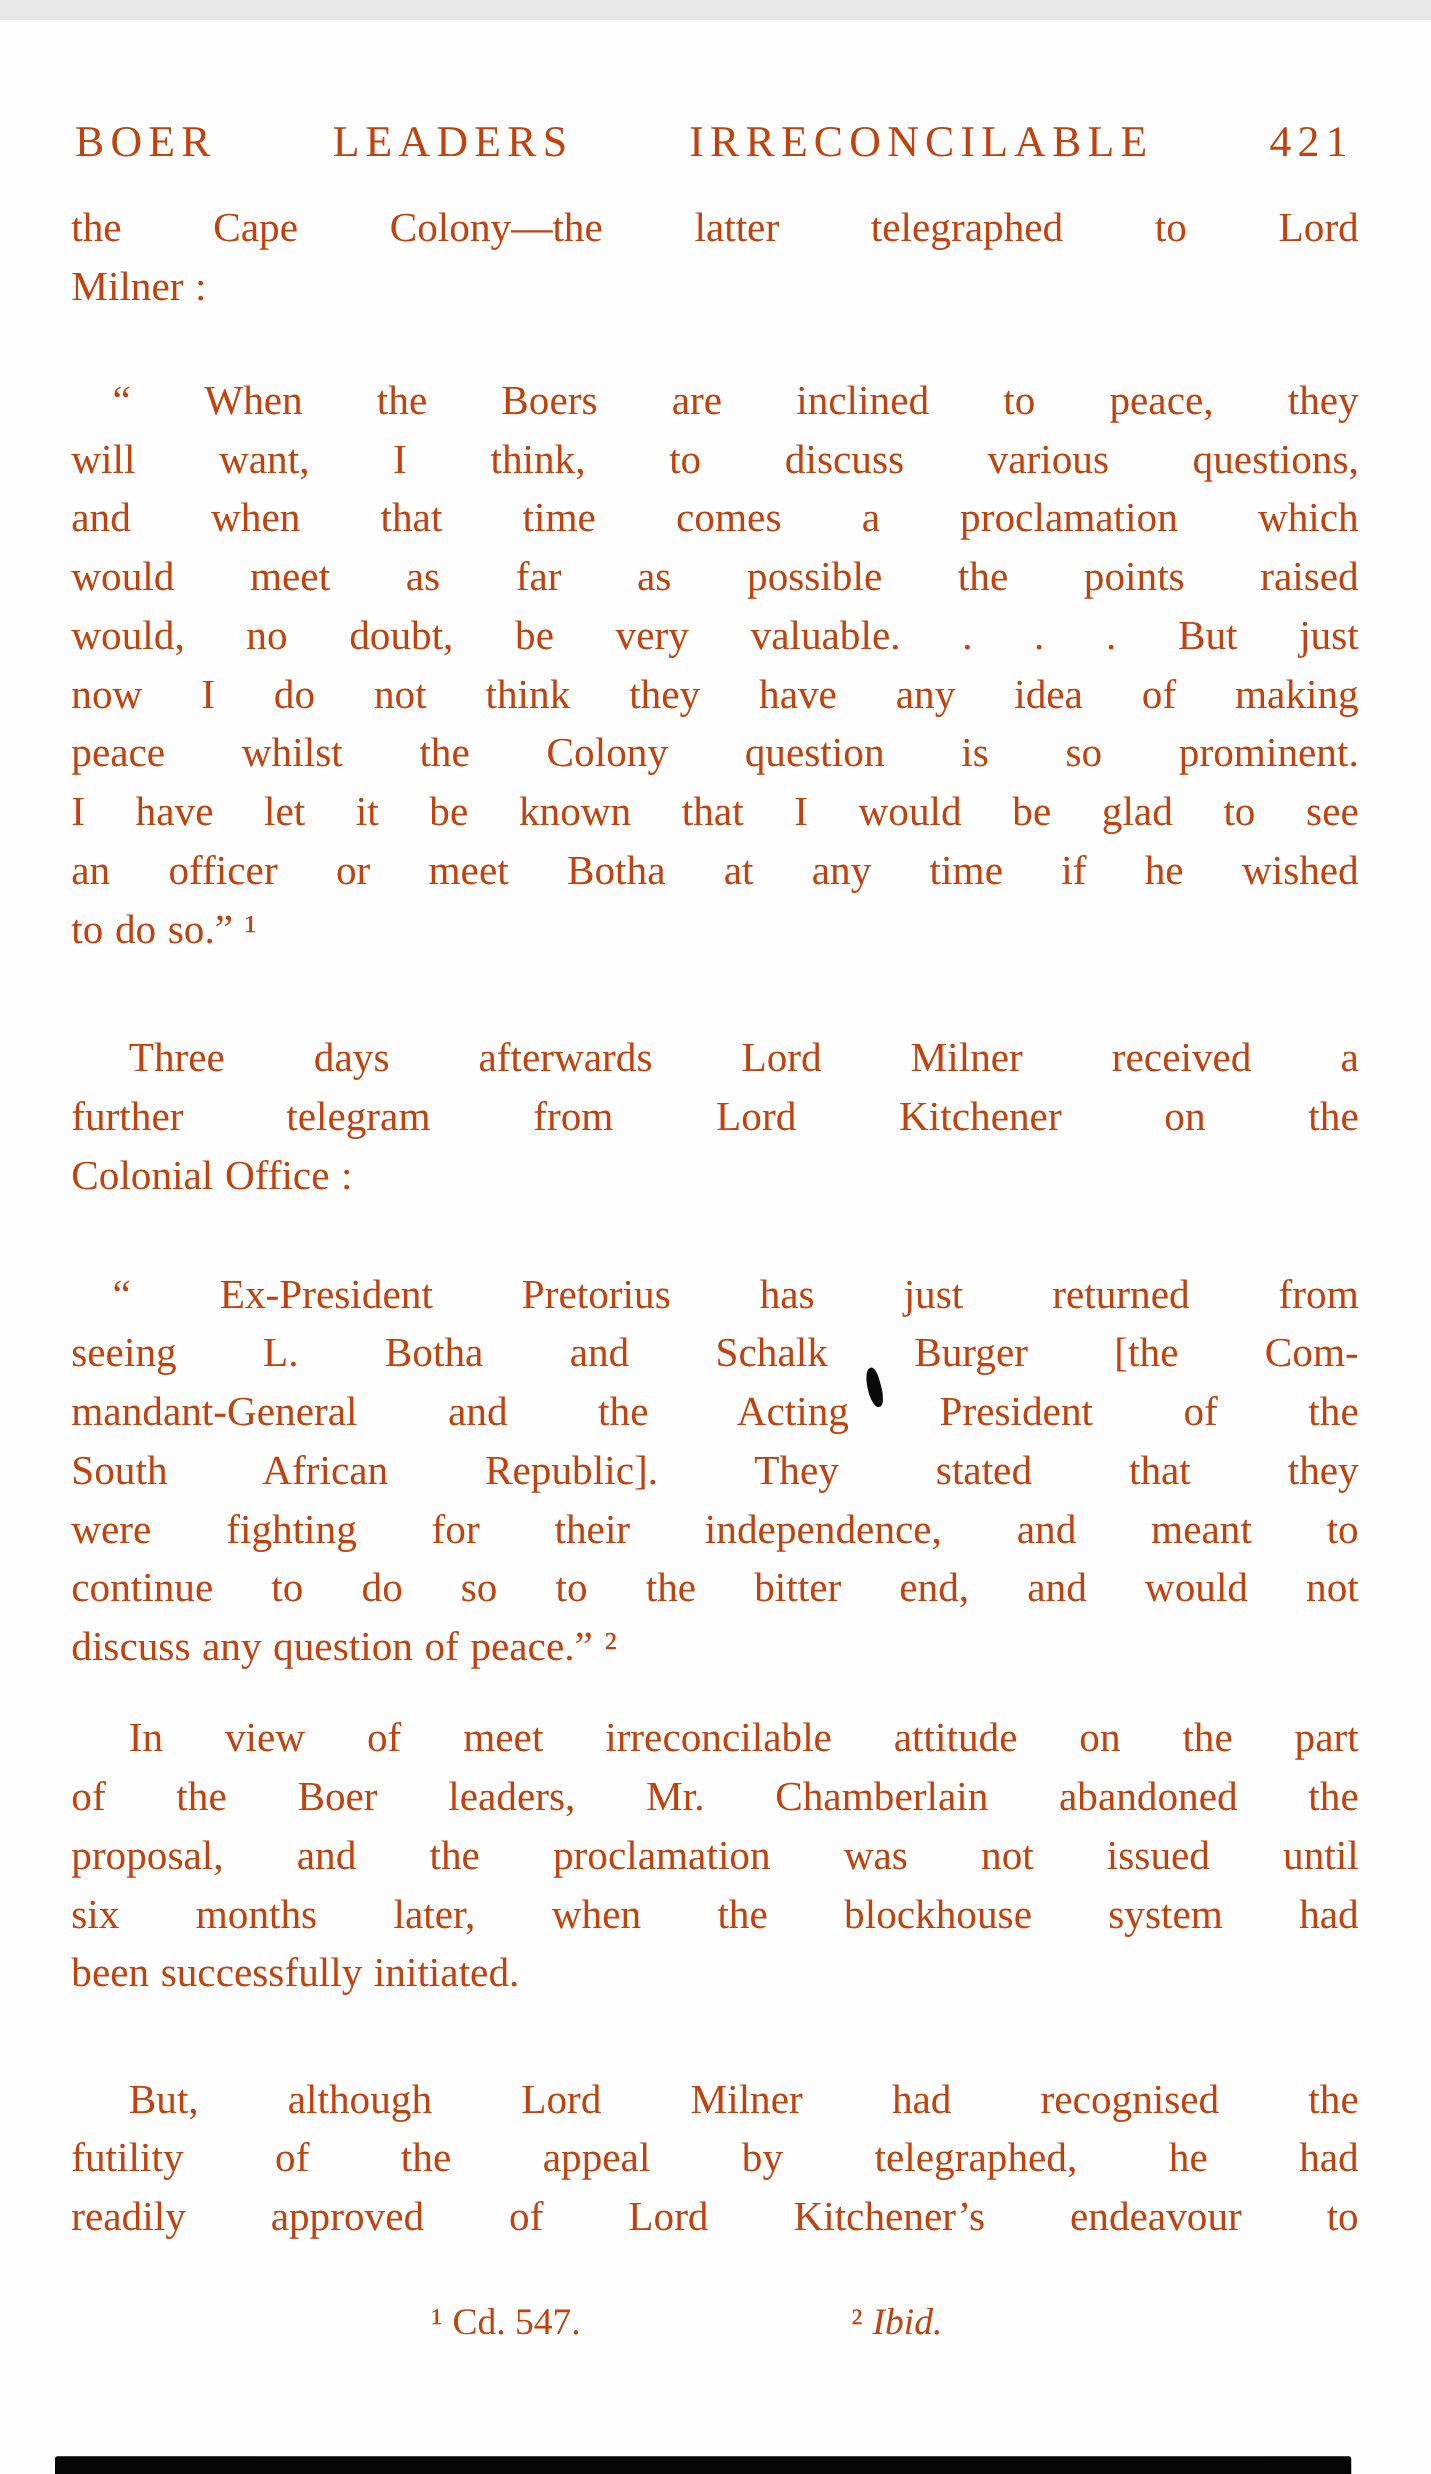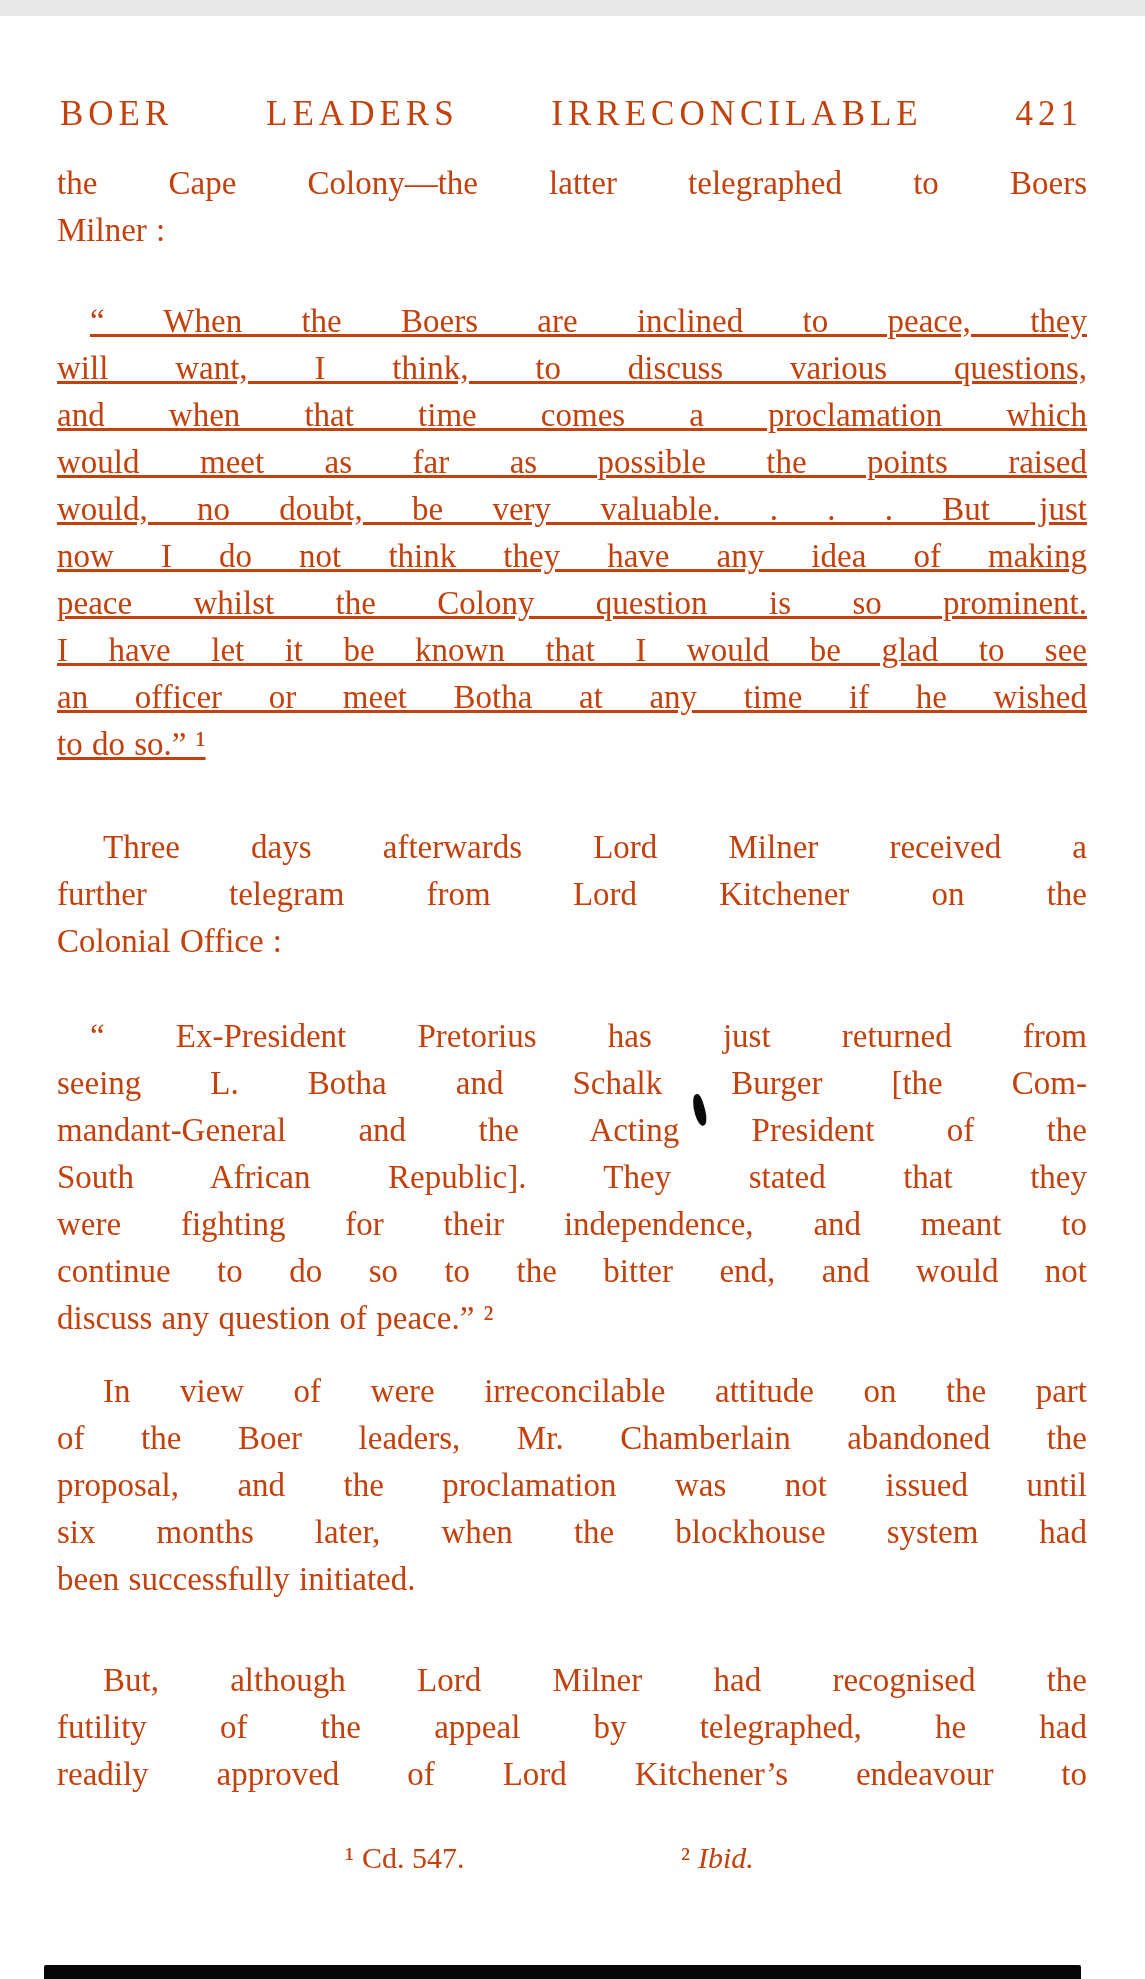--- a/index.html
+++ b/index.html
@@ -40,21 +40,21 @@
   .line {
     text-align: justify;
     text-align-last: justify;
     white-space: nowrap; 
   }
   .line.no-stretch { text-align-last: left; }
   .line.indent { text-indent: 46px; }
   .quote .line.indent { text-indent: 33px; }
   
   [data-name="paragraph-1"] { margin-top: 26px; }
-  [data-name="quote-1"]     { margin-top: 44px; text-decoration: underline; }
+  [data-name="quote-1"]     { margin-top: 44px; }
   [data-name="paragraph-2"] { margin-top: 56px; }
   [data-name="quote-2"]     { margin-top: 48px; }
   [data-name="paragraph-3"] { margin-top: 26px; }
   [data-name="paragraph-4"] { margin-top: 54px; }
   
   .footnotes {
     position: relative;
     margin-top: 40px;
     height: 42px;
     font-size: 30px;
@@ -94,21 +94,21 @@
 
   <header class="running-head" data-name="page-header">
     <span data-name="header-word-1">BOER</span>
     <span data-name="header-word-2">LEADERS</span>
     <span data-name="header-word-3">IRRECONCILABLE</span>
     <span data-name="page-number">421</span>
   </header>
 
   <main class="body-text" id="blocks" data-name="page-body">
       <div class="block paragraph" data-name="paragraph-1">
-        <div class="line" data-name="text-line">the Cape Colony—the latter telegraphed to Boers</div>
+        <div class="line" data-name="text-line">the Cape Colony—the latter telegraphed to Lord</div>
         <div class="line no-stretch" data-name="text-line">Milner :</div>
       </div>
       <div class="block quote" data-name="quote-1">
         <div class="line indent" data-name="text-line">“ When the Boers are inclined to peace, they</div>
         <div class="line" data-name="text-line">will want, I think, to discuss various questions,</div>
         <div class="line" data-name="text-line">and when that time comes a proclamation which</div>
         <div class="line" data-name="text-line">would meet as far as possible the points raised</div>
         <div class="line" data-name="text-line">would, no doubt, be very valuable. . . . But just</div>
         <div class="line" data-name="text-line">now I do not think they have any idea of making</div>
         <div class="line" data-name="text-line">peace whilst the Colony question is so prominent.</div>
@@ -124,21 +124,21 @@
       <div class="block quote" data-name="quote-2">
         <div class="line indent" data-name="text-line">“ Ex-President Pretorius has just returned from</div>
         <div class="line" data-name="text-line">seeing L. Botha and Schalk Burger [the Com-</div>
         <div class="line" data-name="text-line">mandant-General and the Acting President of the</div>
         <div class="line" data-name="text-line">South African Republic]. They stated that they</div>
         <div class="line" data-name="text-line">were fighting for their independence, and meant to</div>
         <div class="line" data-name="text-line">continue to do so to the bitter end, and would not</div>
         <div class="line no-stretch" data-name="text-line">discuss any question of peace.” ²</div>
       </div>
       <div class="block paragraph" data-name="paragraph-3">
-        <div class="line indent" data-name="text-line">In view of were irreconcilable attitude on the part</div>
+        <div class="line indent" data-name="text-line">In view of meet irreconcilable attitude on the part</div>
         <div class="line" data-name="text-line">of the Boer leaders, Mr. Chamberlain abandoned the</div>
         <div class="line" data-name="text-line">proposal, and the proclamation was not issued until</div>
         <div class="line" data-name="text-line">six months later, when the blockhouse system had</div>
         <div class="line no-stretch" data-name="text-line">been successfully initiated.</div>
       </div>
       <div class="block paragraph" data-name="paragraph-4">
         <div class="line indent" data-name="text-line">But, although Lord Milner had recognised the</div>
         <div class="line" data-name="text-line">futility of the appeal by telegraphed, he had</div>
         <div class="line" data-name="text-line">readily approved of Lord Kitchener’s endeavour to</div>
       </div>

